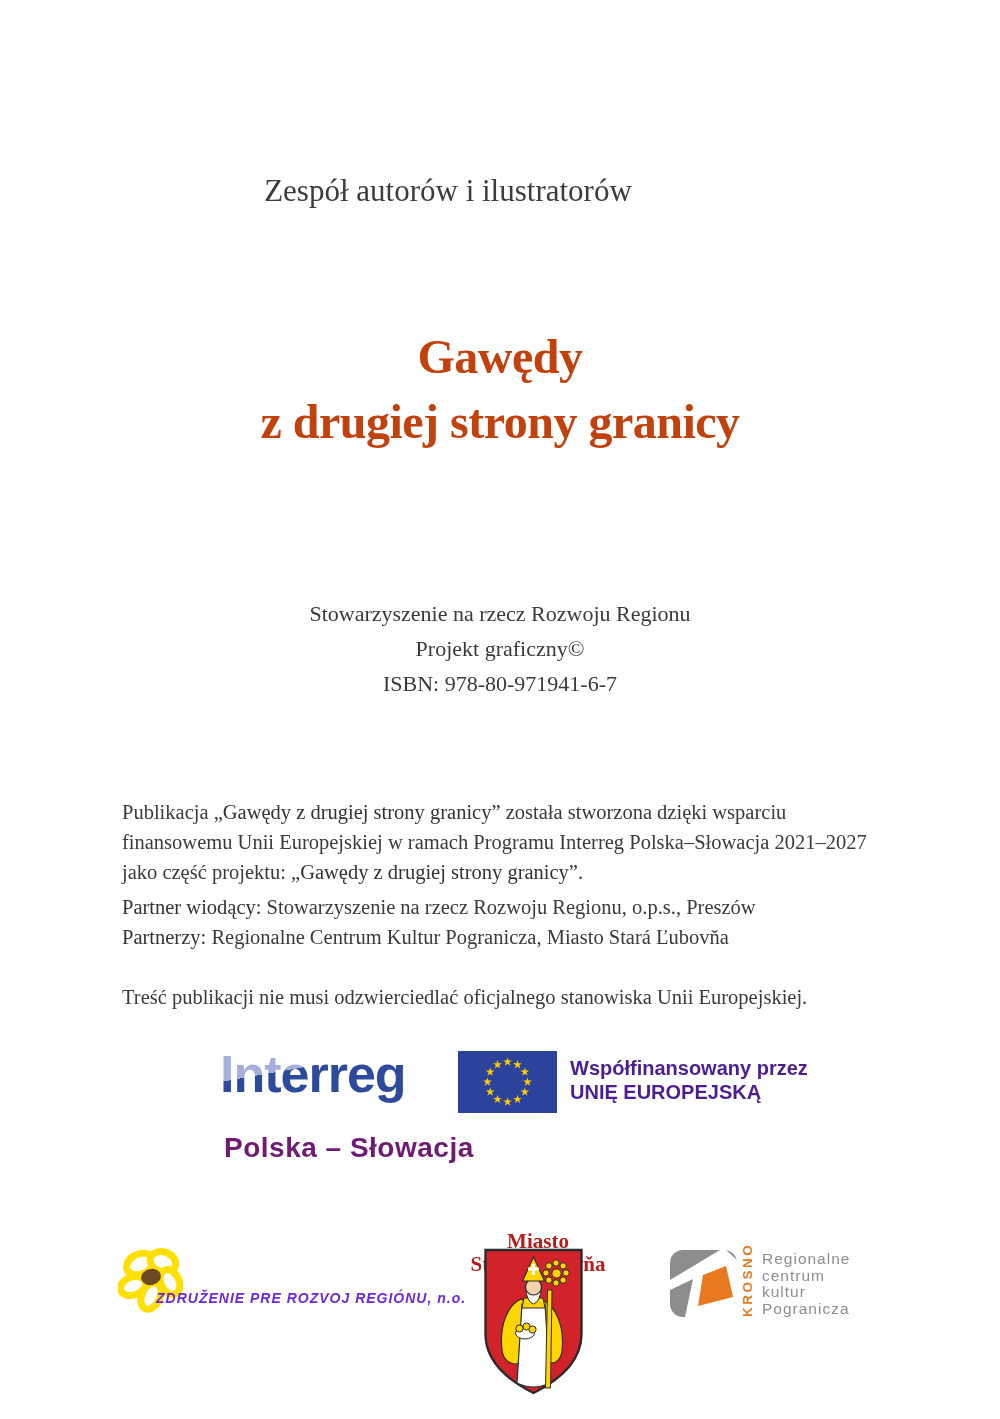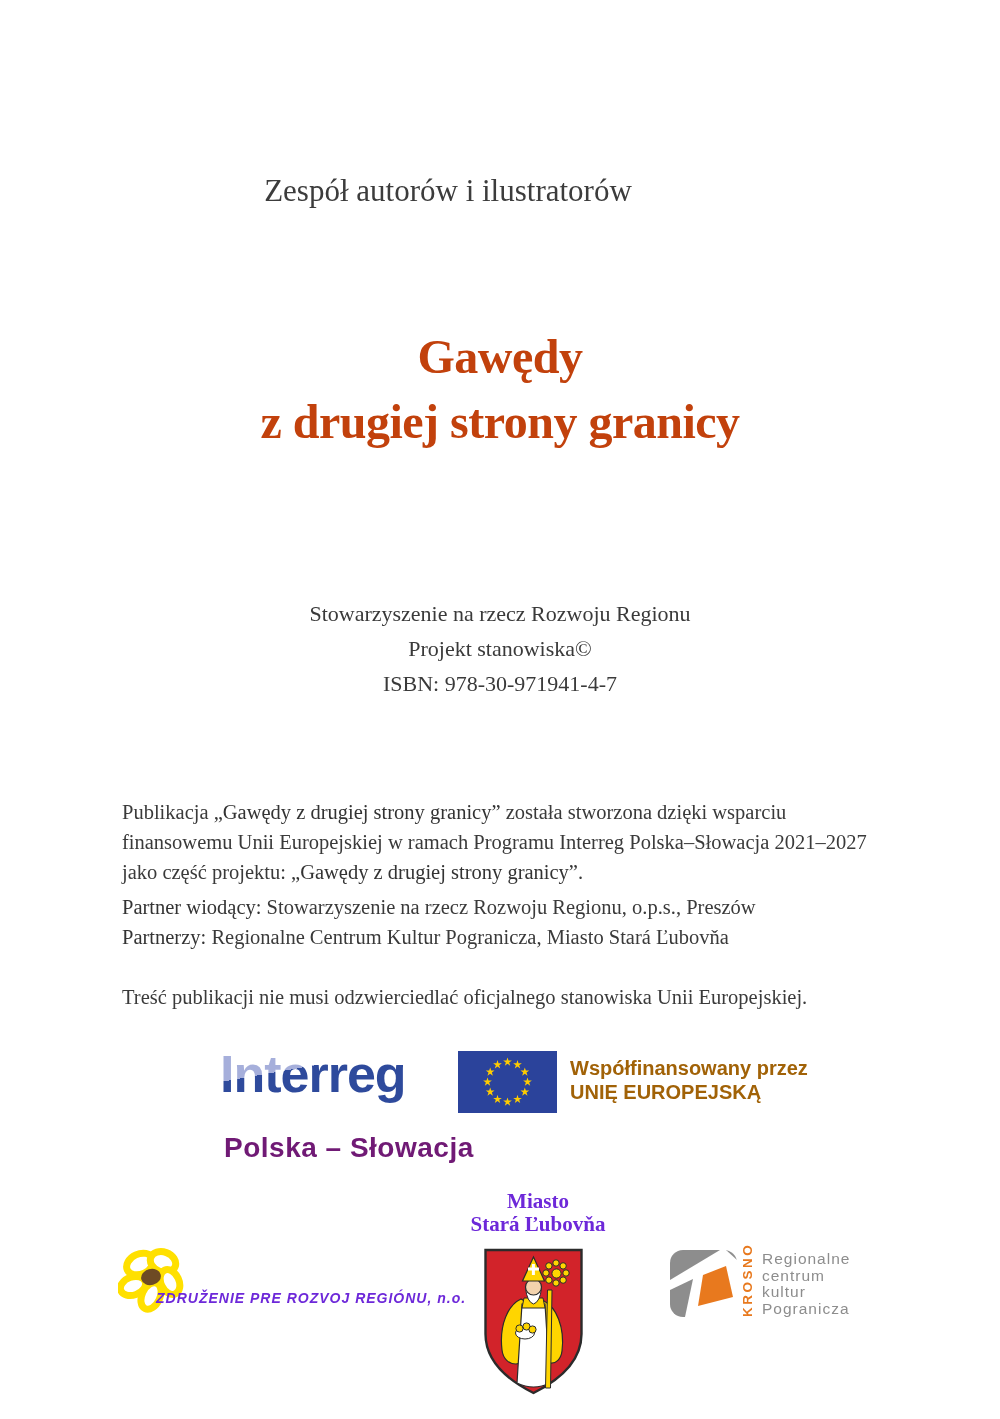--- a/index.html
+++ b/index.html
@@ -32,30 +32,30 @@
     position:absolute; left:220px; top:1044px;
     font-family:"Liberation Sans", sans-serif; font-weight:bold; font-size:52px;
     letter-spacing:-1px;
     background:linear-gradient(170deg, #a6afdb 41%, #2e4a9c 41%);
     -webkit-background-clip:text; background-clip:text; color:transparent;
   }
   .eu-flag { position:absolute; left:458px; top:1051px; }
   .eu-funding-text {
     position:absolute; left:570px; top:1056px;
     font-family:"Liberation Sans", sans-serif; font-weight:bold;
-    font-size:20px; line-height:24px; color:#a16207;
+    font-size:20px; line-height:24px; color:#4c1d95;
   }
   .program-name {
     position:absolute; left:224px; top:1132px;
     font-family:"Liberation Sans", sans-serif; font-weight:bold;
     font-size:28px; letter-spacing:0.5px; color:#701a75;
   }
   .city-name {
-    position:absolute; left:398px; top:1190px; width:280px;
-    text-align:center; font-weight:bold; font-size:21px; line-height:23px; color:#6d28d9;
+    position:absolute; left:398px; top:1230px; width:280px;
+    text-align:center; font-weight:bold; font-size:21px; line-height:23px; color:#b91c1c;
   }
   .coat-of-arms { position:absolute; left:482px; top:1246px; }
 
   .association-logo { position:absolute; left:118px; top:1246px; width:330px; height:110px; }
   .flower { position:absolute; left:0; top:0; }
   .association-name {
     position:absolute; left:38px; top:44px;
     font-family:"Liberation Sans", sans-serif; font-style:italic; font-weight:bold;
     font-size:14px; letter-spacing:1px; color:#6d28d9; white-space:nowrap;
   }
@@ -82,22 +82,22 @@
 
   <div class="author-line">Zespół autorów i ilustratorów</div>
 
   <div class="book-title">
     <div>Gawędy</div>
     <div>z drugiej strony granicy</div>
   </div>
 
   <div class="pub-info">
     <div>Stowarzyszenie na rzecz Rozwoju Regionu</div>
-    <div>Projekt stanowiska©</div>
-    <div>ISBN: 978-30-971941-4-7</div>
+    <div>Projekt graficzny©</div>
+    <div>ISBN: 978-80-971941-6-7</div>
   </div>
 
   <p class="flow funding-paragraph"><span>Publikacja </span><span class="b">„Gawędy z drugiej strony granicy”</span><span> została stworzona dzięki wsparciu finansowemu Unii Europejskiej w ramach Programu Interreg Polska–Słowacja 2021–2027 jako część projektu: </span><span class="b">„Gawędy z drugiej strony granicy”</span><span>.</span></p>
 
   <div class="flow partners-block">
     <div class="pline"><span class="b">Partner wiodący:</span><span> Stowarzyszenie na rzecz Rozwoju Regionu, o.p.s., Preszów</span></div>
     <div class="pline"><span class="b">Partnerzy:</span><span> Regionalne Centrum Kultur Pogranicza, Miasto Stará Ľubovňa</span></div>
   </div>
 
   <div class="flow disclaimer-line">Treść publikacji nie musi odzwierciedlać oficjalnego stanowiska Unii Europejskiej.</div>

